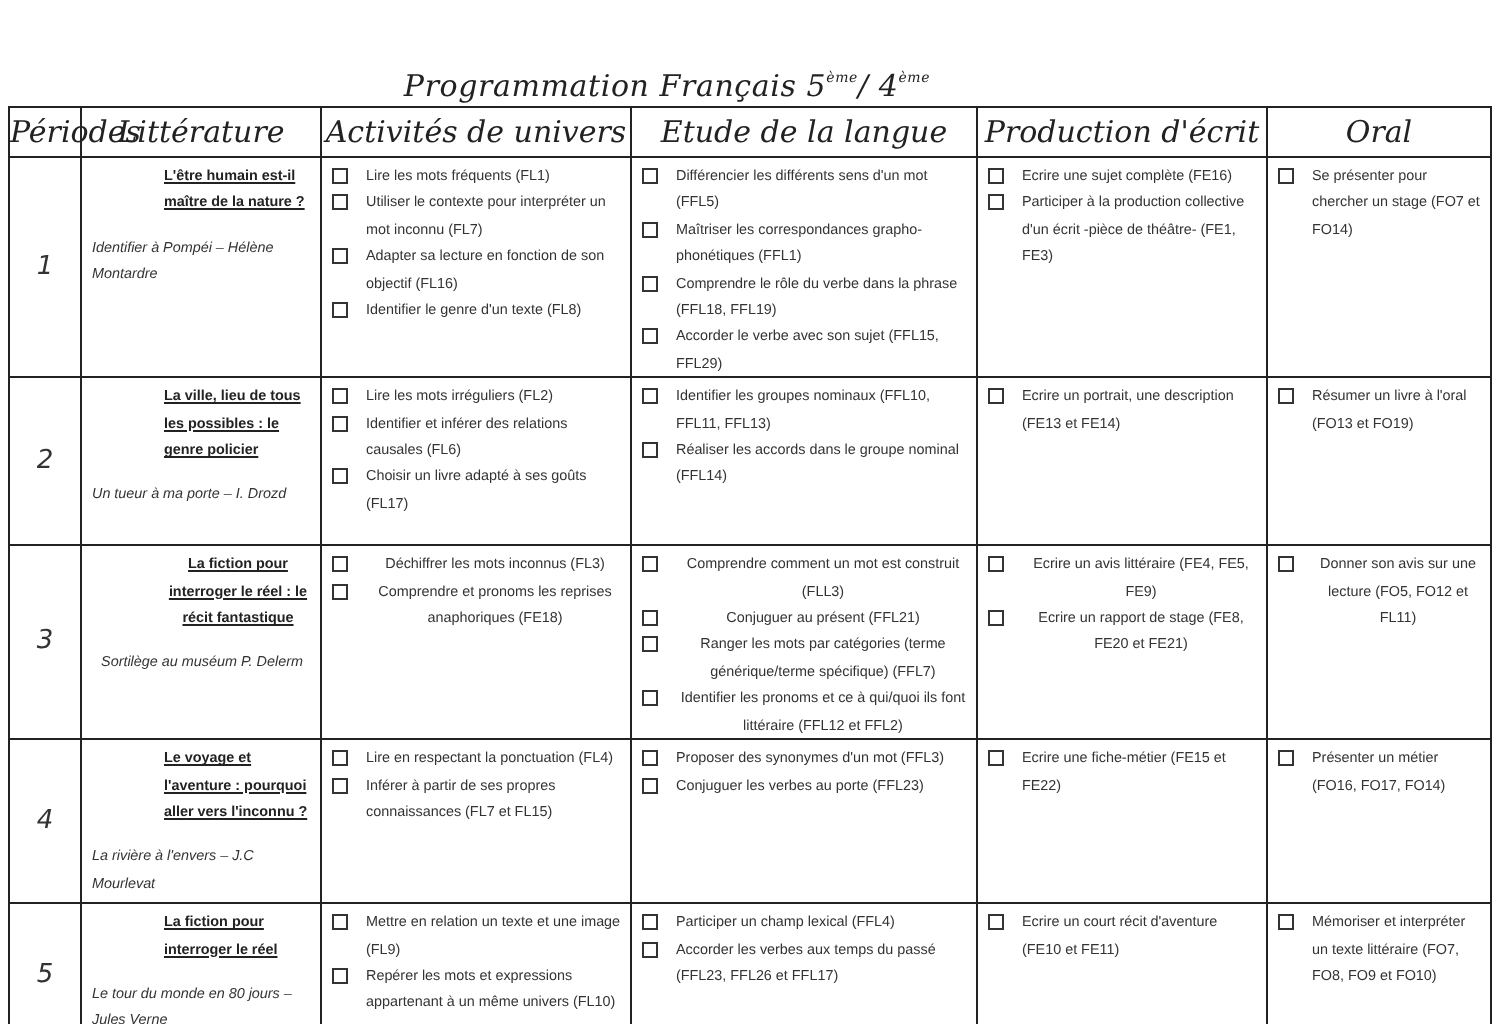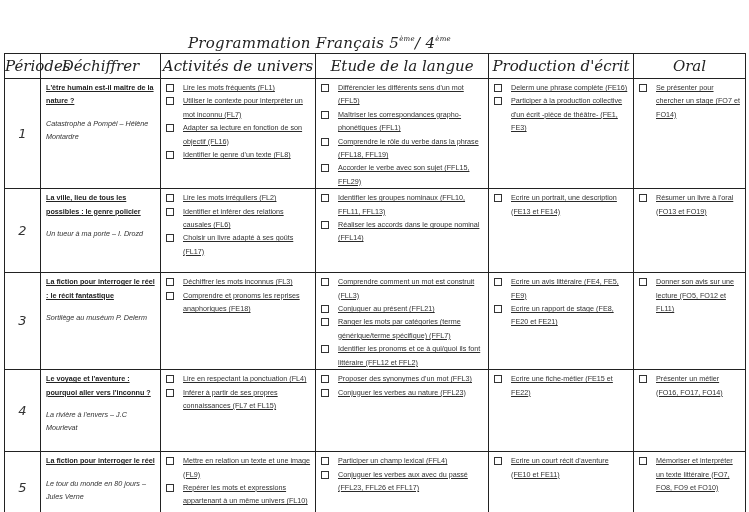--- a/index.html
+++ b/index.html
@@ -1,89 +1,89 @@
 <!DOCTYPE html>
 <html><head>
 <meta charset="utf-8">
 <style>
   html, body { margin: 0; padding: 0; background: #ffffff; }
   body { width: 749px; height: 512px; position: relative; overflow: hidden;
          font-family: "Liberation Sans", sans-serif; color: #2a2a2a; }
-  .title { position: absolute; top: 34px; left: 0; width: 639px; text-align: center;
+  .title { position: absolute; top: 34px; left: 14px; width: 639px; text-align: center;
            font-family: "DejaVu Serif", serif; font-style: italic; font-size: 15px; color: #222; letter-spacing: 0.3px; }
   .title sup { font-size: 7px; vertical-align: 7px; }
   table { position: absolute; left: 4px; top: 53px; border-collapse: collapse; table-layout: fixed; width: 741px; }
   td, th { border: 1.3px solid #222; vertical-align: top; padding: 0; }
   th { height: 24px; font-family: "DejaVu Serif", serif; font-style: italic; font-weight: normal;
        font-size: 15px; text-align: center; vertical-align: middle; color: #222; }
   td { font-size: 7.2px; line-height: 13.4px; }
   td.period { text-align: center; vertical-align: middle; font-family: "DejaVu Sans", sans-serif;
               font-style: italic; font-size: 13px; color: #333; }
   .lit { padding: 2px 4px 0 5px; }
-  .lit-theme { font-weight: bold; text-decoration: underline; color: #222; display: block; }
+  .lit-theme { font-weight: bold; text-decoration: underline; color: #222; display: block; margin-left: 36px; }
   .lit-book { font-style: italic; display: block; margin-top: 9px; color: #333; }
-  ul { list-style: none; margin: 0; padding: 2px 3px 0 5px; text-decoration: underline; }
+  ul { list-style: none; margin: 0; padding: 2px 3px 0 5px; }
   li { position: relative; padding-left: 17px; color: #333; }
   li .cb { position: absolute; left: 0; top: 3px; width: 6px; height: 6px; border: 1px solid #333; background: #fff; }
   .row1 td { height: 101px; }
   .row2 td { height: 81px; }
-  .row3 td { height: 87px; }
+  .row3 td { height: 87px; text-align: center; }
   .row4 td { height: 79px; }
   .row5 td { height: 69px; }
 </style>
 </head>
 <body>
 
 <div class="title"><span>Programmation Français 5</span><sup>ème</sup><span>/ 4</span><sup>ème</sup></div>
 
 <table>
   <colgroup>
     <col style="width:36px">
       <col style="width:120px">
       <col style="width:155px">
       <col style="width:173px">
       <col style="width:145px">
       <col style="width:112px">
   </colgroup>
   <thead>
     <tr>
       <th>Périodes</th>
-      <th>Déchiffrer</th>
+      <th>Littérature</th>
       <th>Activités de univers</th>
       <th>Etude de la langue</th>
       <th>Production d'écrit</th>
       <th>Oral</th>
     </tr>
   </thead>
   <tbody id="tbody">
       <tr class="row1">
         <td class="period">1</td>
         <td class="lit">
           <span class="lit-theme">L'être humain est-il maître de la nature ?</span>
-          <span class="lit-book">Catastrophe à Pompéi – Hélène Montardre</span>
+          <span class="lit-book">Identifier à Pompéi – Hélène Montardre</span>
         </td>
         <td>
           <ul>
             <li><span class="cb"></span><span>Lire les mots fréquents (FL1)</span></li>
             <li><span class="cb"></span><span>Utiliser le contexte pour interpréter un mot inconnu (FL7)</span></li>
             <li><span class="cb"></span><span>Adapter sa lecture en fonction de son objectif (FL16)</span></li>
             <li><span class="cb"></span><span>Identifier le genre d'un texte (FL8)</span></li>
           </ul>
         </td>
         <td>
           <ul>
             <li><span class="cb"></span><span>Différencier les différents sens d'un mot (FFL5)</span></li>
             <li><span class="cb"></span><span>Maîtriser les correspondances grapho-phonétiques (FFL1)</span></li>
             <li><span class="cb"></span><span>Comprendre le rôle du verbe dans la phrase (FFL18, FFL19)</span></li>
             <li><span class="cb"></span><span>Accorder le verbe avec son sujet (FFL15, FFL29)</span></li>
           </ul>
         </td>
         <td>
           <ul>
-            <li><span class="cb"></span><span>Delerm une phrase complète (FE16)</span></li>
+            <li><span class="cb"></span><span>Ecrire une sujet complète (FE16)</span></li>
             <li><span class="cb"></span><span>Participer à la production collective d'un écrit -pièce de théâtre- (FE1, FE3)</span></li>
           </ul>
         </td>
         <td>
           <ul>
             <li><span class="cb"></span><span>Se présenter pour chercher un stage (FO7 et FO14)</span></li>
           </ul>
         </td>
       </tr>
       <tr class="row2">
@@ -156,21 +156,21 @@
         </td>
         <td>
           <ul>
             <li><span class="cb"></span><span>Lire en respectant la ponctuation (FL4)</span></li>
             <li><span class="cb"></span><span>Inférer à partir de ses propres connaissances (FL7 et FL15)</span></li>
           </ul>
         </td>
         <td>
           <ul>
             <li><span class="cb"></span><span>Proposer des synonymes d'un mot (FFL3)</span></li>
-            <li><span class="cb"></span><span>Conjuguer les verbes au nature (FFL23)</span></li>
+            <li><span class="cb"></span><span>Conjuguer les verbes au porte (FFL23)</span></li>
           </ul>
         </td>
         <td>
           <ul>
             <li><span class="cb"></span><span>Ecrire une fiche-métier (FE15 et FE22)</span></li>
           </ul>
         </td>
         <td>
           <ul>
             <li><span class="cb"></span><span>Présenter un métier (FO16, FO17, FO14)</span></li>
@@ -185,21 +185,21 @@
         </td>
         <td>
           <ul>
             <li><span class="cb"></span><span>Mettre en relation un texte et une image (FL9)</span></li>
             <li><span class="cb"></span><span>Repérer les mots et expressions appartenant à un même univers (FL10)</span></li>
           </ul>
         </td>
         <td>
           <ul>
             <li><span class="cb"></span><span>Participer un champ lexical (FFL4)</span></li>
-            <li><span class="cb"></span><span>Conjuguer les verbes aux avec du passé (FFL23, FFL26 et FFL17)</span></li>
+            <li><span class="cb"></span><span>Accorder les verbes aux temps du passé (FFL23, FFL26 et FFL17)</span></li>
           </ul>
         </td>
         <td>
           <ul>
             <li><span class="cb"></span><span>Ecrire un court récit d'aventure (FE10 et FE11)</span></li>
           </ul>
         </td>
         <td>
           <ul>
             <li><span class="cb"></span><span>Mémoriser et interpréter un texte littéraire (FO7, FO8, FO9 et FO10)</span></li>

